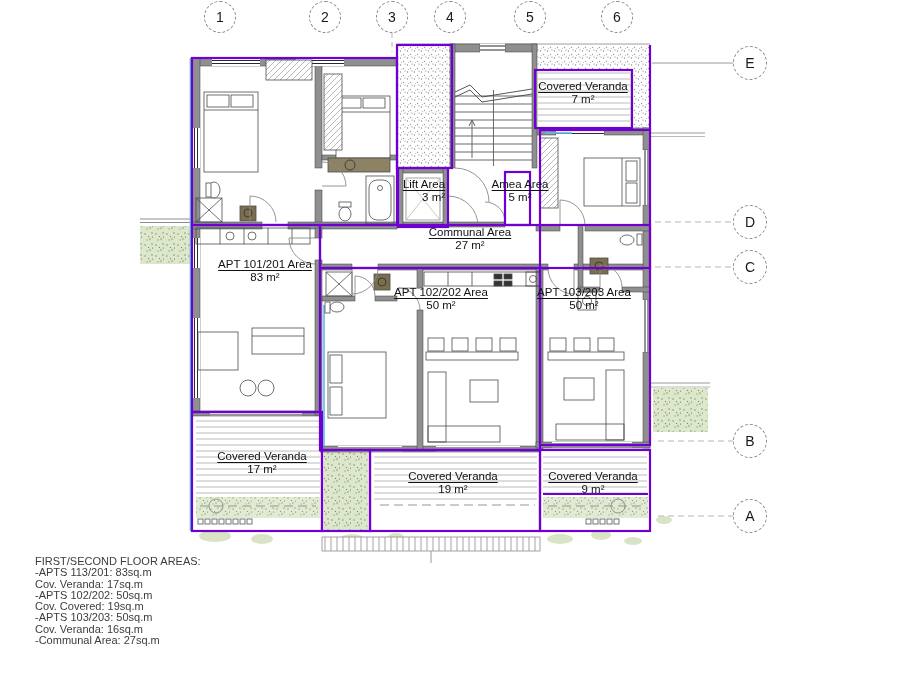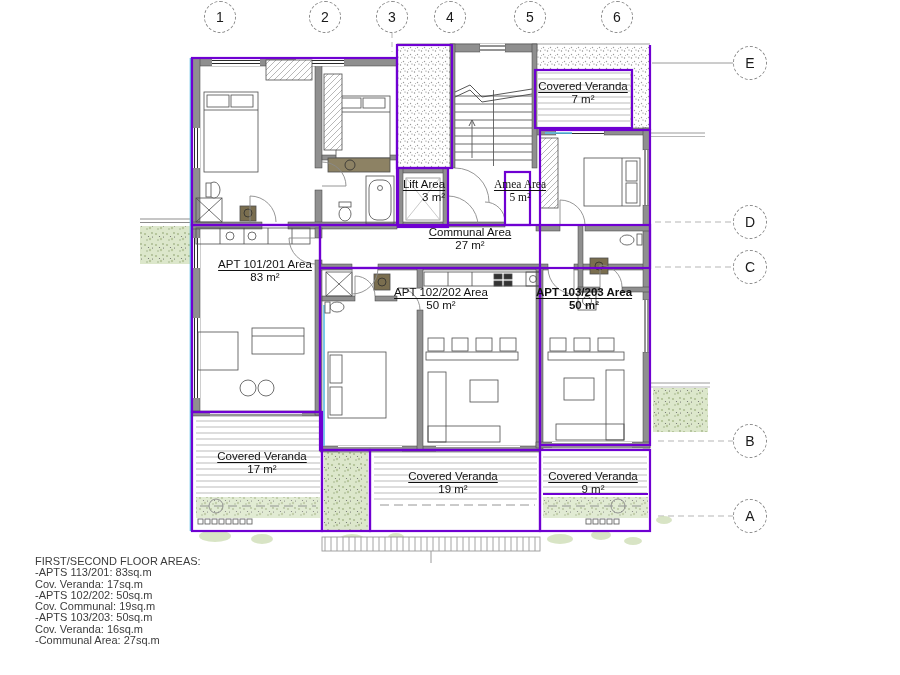--- a/index.html
+++ b/index.html
@@ -409,33 +409,33 @@
   <div>83 m²</div>
 </div>
 <div class="lbl" style="left:470px;top:226px;">
   <div class="nm">Communal Area</div>
   <div>27 m²</div>
 </div>
 <div class="lbl" style="left:424px;top:178px;text-align:right;">
   <div class="nm">Lift Area</div>
   <div>3 m²</div>
 </div>
-<div class="lbl" style="left:520px;top:178px;font-family:Liberation Serif, serif;">
+<div class="lbl" style="left:520px;top:178px;">
   <div class="nm">Amea Area</div>
   <div>5 m²</div>
 </div>
 <div class="lbl" style="left:583px;top:80px;">
   <div class="nm">Covered Veranda</div>
   <div>7 m²</div>
 </div>
 <div class="lbl" style="left:441px;top:286px;">
   <div class="nm">APT 102/202 Area</div>
   <div>50 m²</div>
 </div>
-<div class="lbl" style="left:584px;top:286px;font-weight:bold;">
+<div class="lbl" style="left:584px;top:286px;">
   <div class="nm">APT 103/203 Area</div>
   <div>50 m²</div>
 </div>
 <div class="lbl" style="left:262px;top:450px;">
   <div class="nm">Covered Veranda</div>
   <div>17 m²</div>
 </div>
 <div class="lbl" style="left:453px;top:470px;">
   <div class="nm">Covered Veranda</div>
   <div>19 m²</div>
@@ -443,19 +443,19 @@
 <div class="lbl" style="left:593px;top:470px;">
   <div class="nm">Covered Veranda</div>
   <div>9 m²</div>
 </div>
 
 <div class="summary">
   <div>FIRST/SECOND FLOOR AREAS:</div>
   <div>-APTS 113/201: 83sq.m</div>
   <div>Cov. Veranda: 17sq.m</div>
   <div>-APTS 102/202: 50sq.m</div>
-  <div>Cov. Communal: 19sq.m</div>
+  <div>Cov. Covered: 19sq.m</div>
   <div>-APTS 103/203: 50sq.m</div>
   <div>Cov. Veranda: 16sq.m</div>
   <div>-Communal Area: 27sq.m</div>
 </div>
 
 </div>
 
 </body></html>

